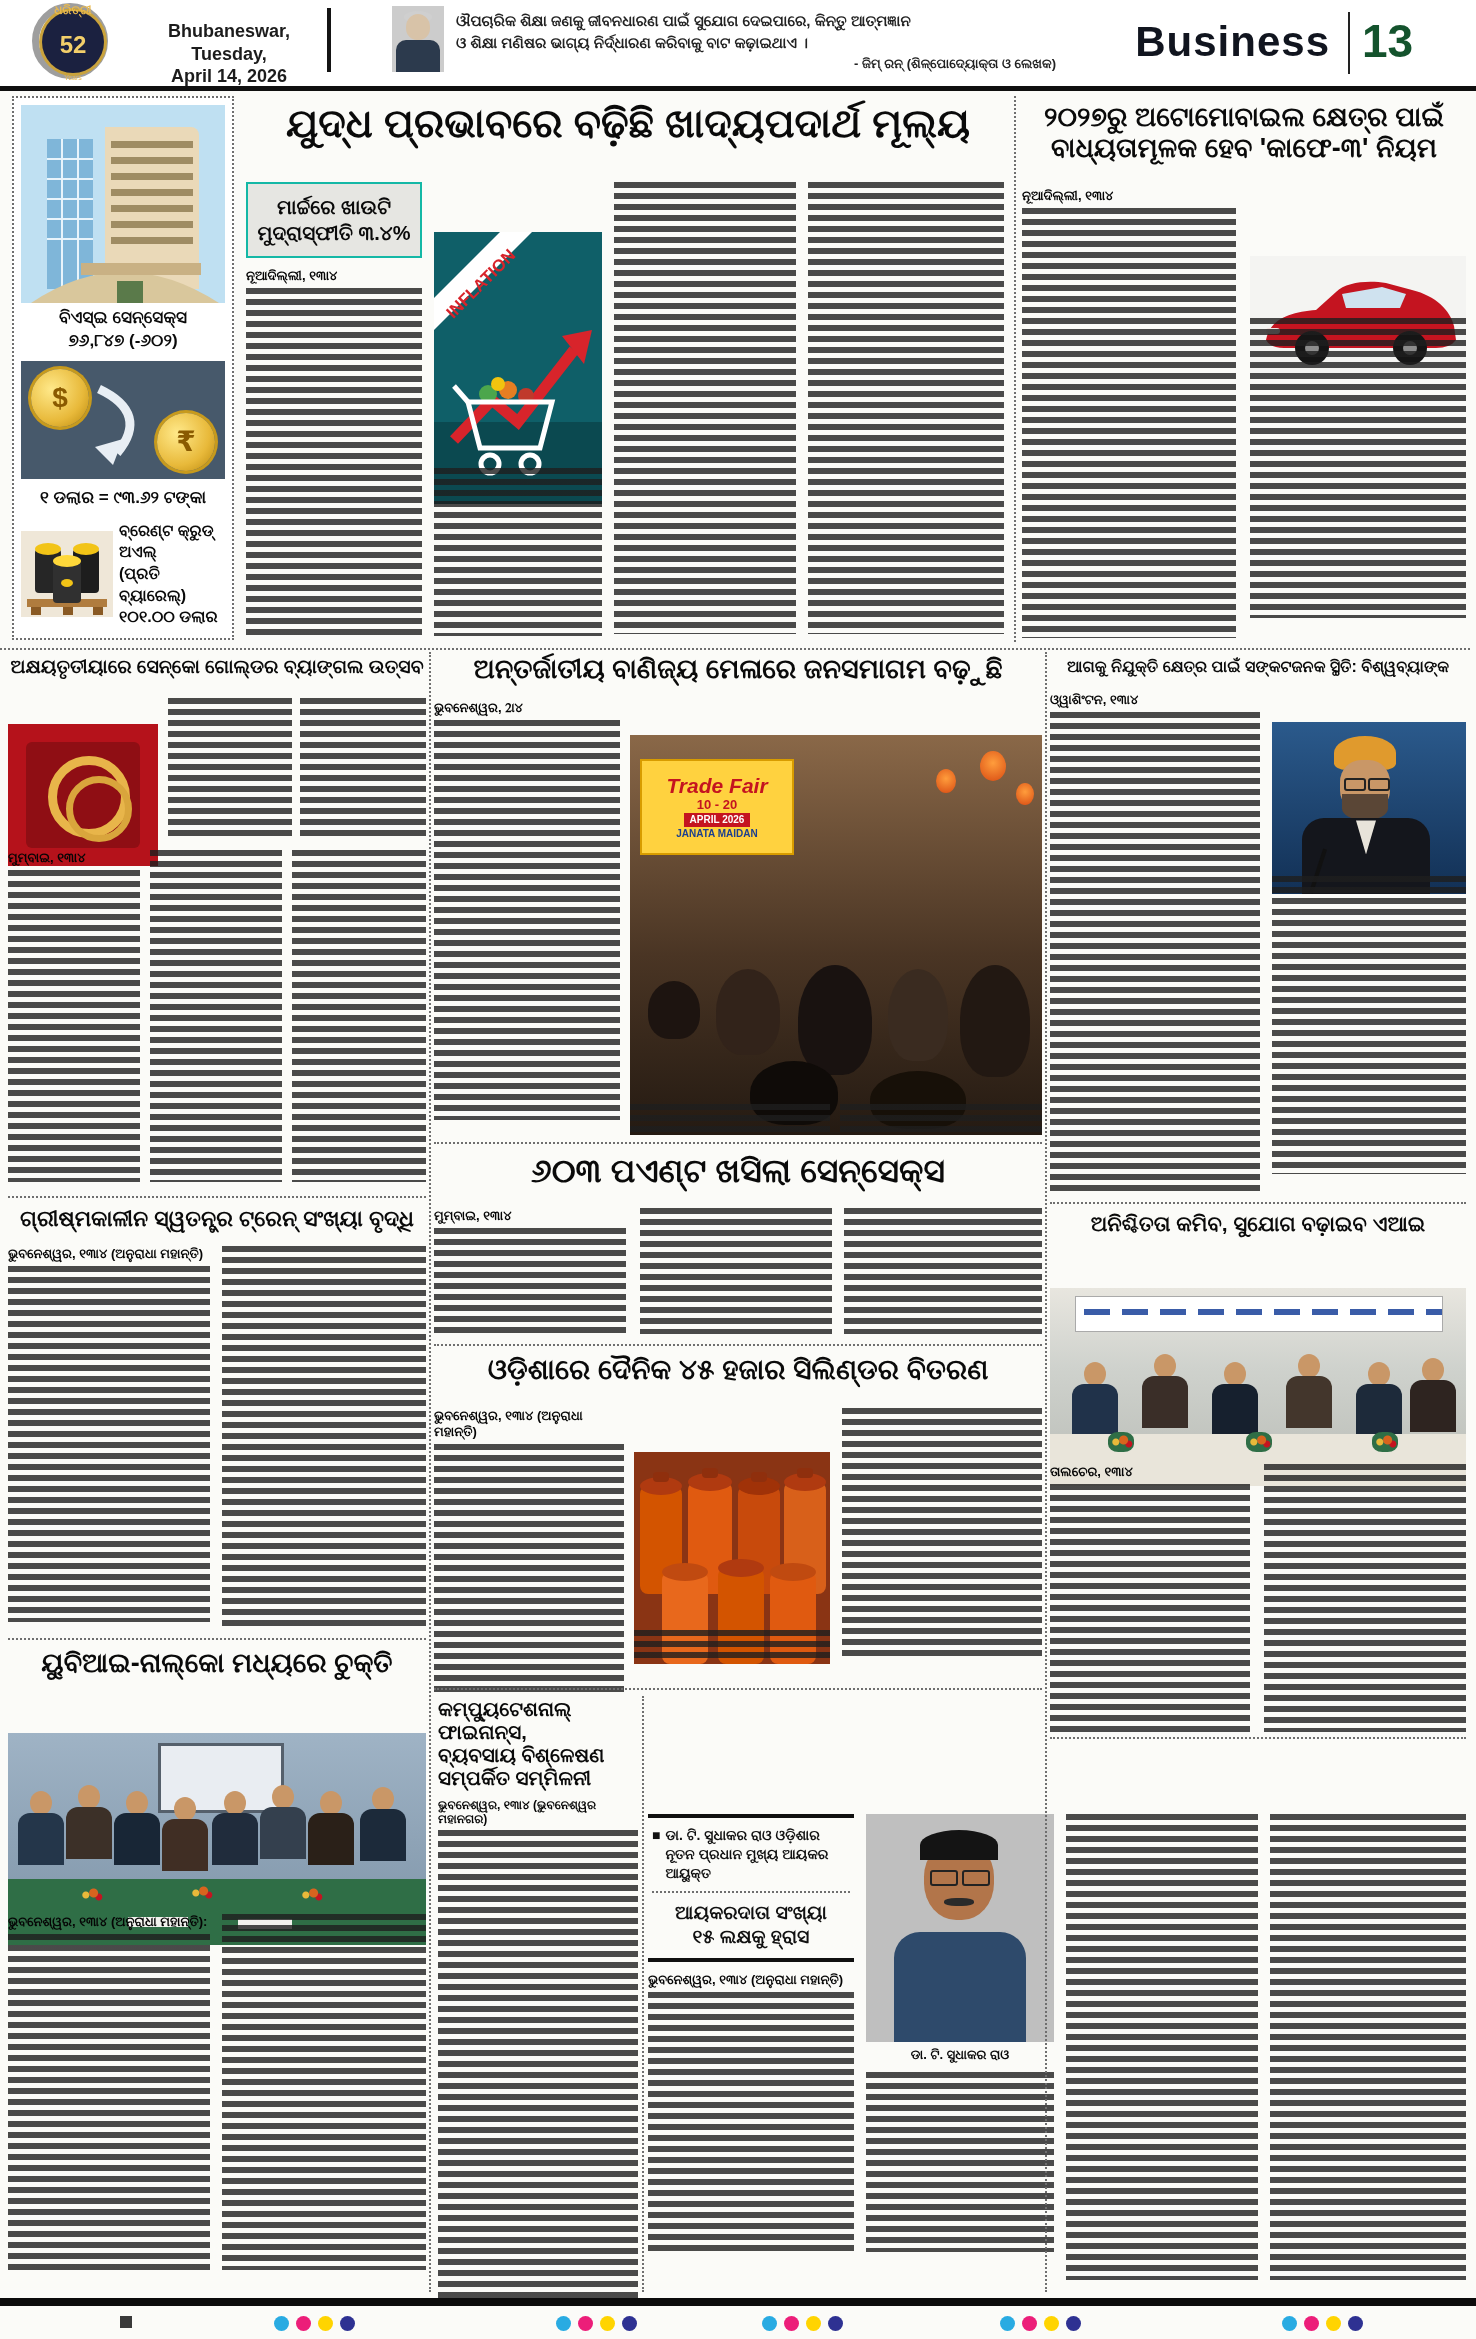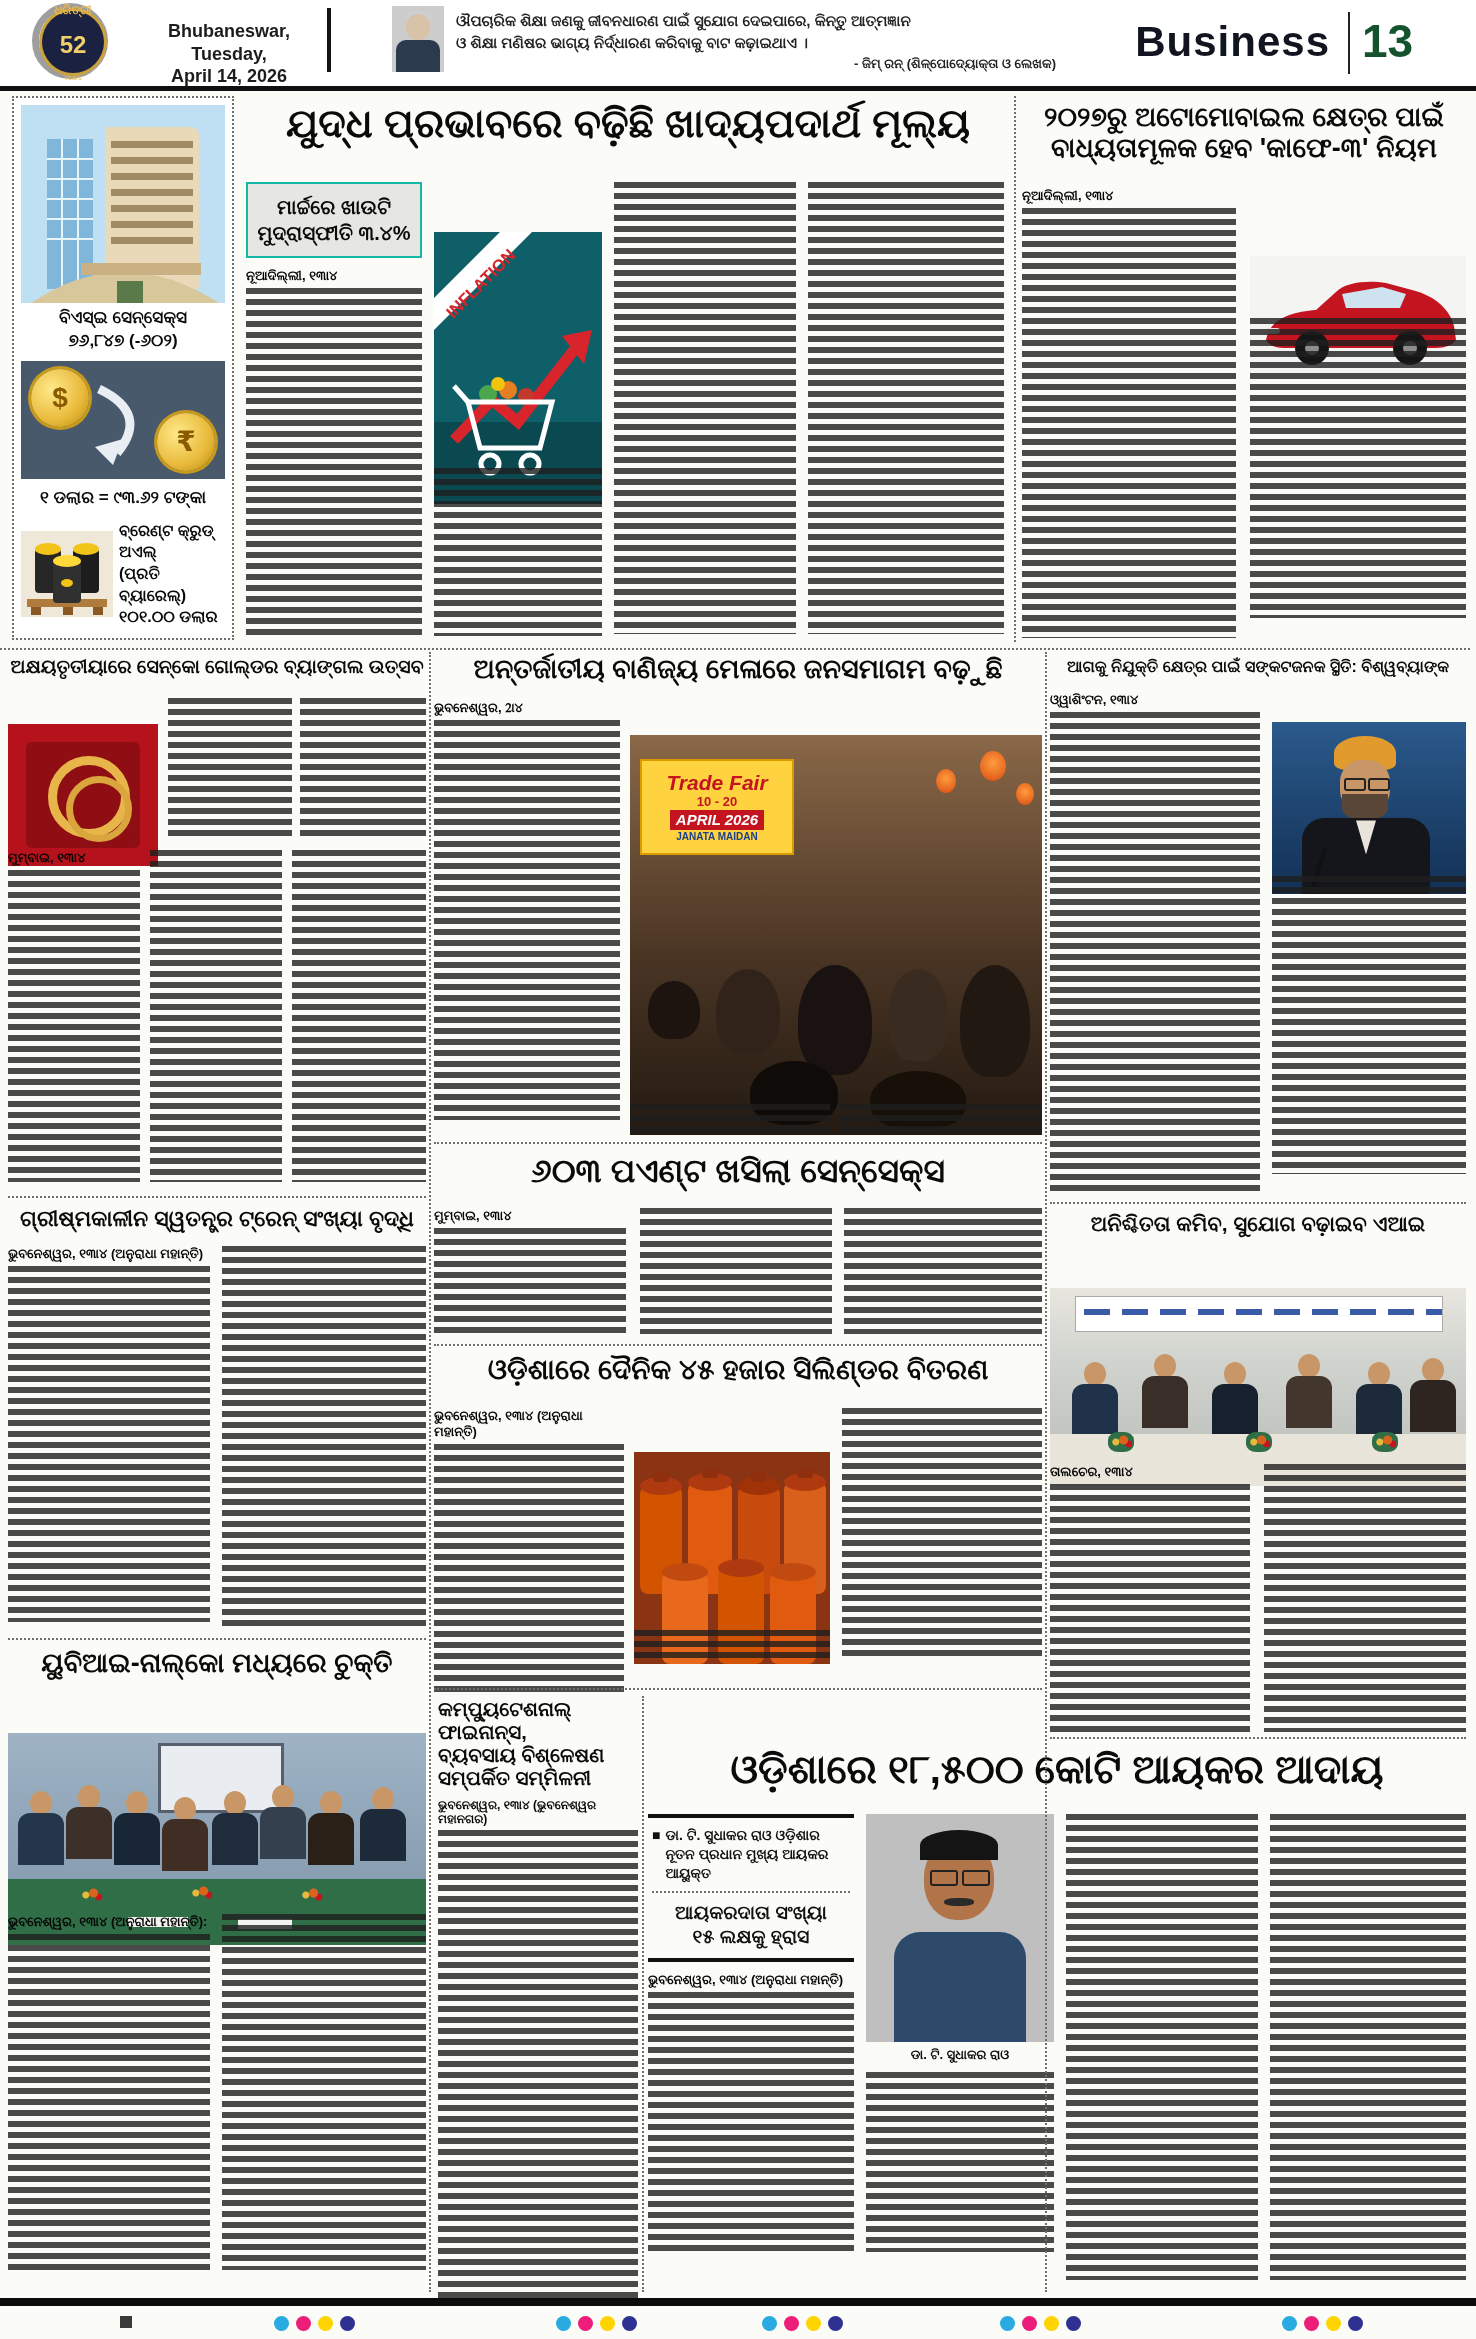--- a/index.html
+++ b/index.html
@@ -38,21 +38,21 @@
   #sidebar{position:absolute;left:12px;top:96px;width:222px;height:544px;border:2px dotted #6f6f6f;box-sizing:border-box;padding:7px;background:#fff;}
   .coin{position:absolute;width:58px;height:58px;border-radius:50%;background:radial-gradient(circle at 35% 35%,#ffe98a,#e8b93a 60%,#b8860b);
         display:flex;align-items:center;justify-content:center;font-size:28px;font-weight:bold;color:#8a5a00;box-shadow:0 0 0 3px #c79a1d;}
   
   .photo{position:relative;overflow:hidden;background:#ccc;}
   .crowd{background:linear-gradient(180deg,#8a6848 0%,#4a3524 55%,#241a12 100%);}
   .crowd .banner{position:absolute;left:10px;top:24px;width:150px;height:92px;background:#ffd23f;border:2px solid #d89c00;
                  display:flex;flex-direction:column;align-items:center;justify-content:center;gap:2px;}
   .crowd .banner .t1{color:#c41420;font-weight:bold;font-size:21px;font-style:italic;line-height:1;}
   .crowd .banner .t2{color:#c41420;font-weight:bold;font-size:13px;line-height:1;}
-  .crowd .banner .t3{background:#c41420;color:#fff;font-weight:bold;font-size:15px;padding:1px 6px;line-height:1.2;font-style:italic;}
+  .crowd .banner .t3{background:#c41420;color:#fff;font-weight:bold;font-size:10px;padding:1px 6px;line-height:1.2;}
   .crowd .banner .t4{color:#1b3f8f;font-weight:bold;font-size:10px;line-height:1;}
   .lantern{position:absolute;width:26px;height:30px;background:radial-gradient(circle at 50% 40%,#ff9d3c,#d84a12);border-radius:50%;}
   .head-blob{position:absolute;border-radius:50% 50% 40% 40%;}
   .panel-photo{background:linear-gradient(180deg,#e8e6df 0%,#cfd2cd 40%,#b9bcb6 100%);}
   .panel-photo .banner2{position:absolute;left:6%;top:8px;width:88%;height:34px;background:#fff;border:1px solid #aaa;
       background-image:repeating-linear-gradient(90deg,#3a5ca8 0 26px,transparent 26px 38px);background-size:100% 6px;background-position:8px 12px;background-repeat:no-repeat;}
   .figure{position:absolute;}
   .figure .fhead{width:22px;height:24px;background:#c99767;border-radius:50%;margin:0 auto;}
   .figure .fbody{width:46px;height:52px;border-radius:12px 12px 0 0;margin-top:-2px;}
   .table-strip{position:absolute;left:0;bottom:0;width:100%;}
@@ -451,21 +451,20 @@
       <div>କମ୍ପ୍ୟୁଟେଶନାଲ୍ ଫାଇନାନ୍ସ,</div>
       <div>ବ୍ୟବସାୟ ବିଶ୍ଳେଷଣ</div>
       <div>ସମ୍ପର୍କିତ ସମ୍ମିଳନୀ</div>
     </h3>
     <div class="dateline" style="font-size:12px;">ଭୁବନେଶ୍ୱର, ୧୩ା୪ (ଭୁବନେଶ୍ୱର ମହାନଗର)</div>
     <div class="sim" style="width:200px;height:470px;"></div>
   </section>
 
   <div class="dotted-h" style="left:1050px;top:1737px;width:416px;"></div>
   <section class="story" style="left:648px;top:1744px;width:818px;height:548px;">
-    <h1 class="headline" style="font-size:40px;margin:2px 0 12px;">ଓଡ଼ିଶାରେ ୧୮,୫୦୦ କୋଟି ଆୟକର ଆଦାୟ</h1>
     <div class="abs" style="left:0;top:70px;width:206px;">
       <div class="fact-box">
         <div class="b-row">
           <span>■</span>
           <span>ଡା. ଟି. ସୁଧାକର ରାଓ ଓଡ଼ିଶାର ନୂତନ ପ୍ରଧାନ ମୁଖ୍ୟ ଆୟକର ଆୟୁକ୍ତ</span>
         </div>
         <div class="sep"></div>
         <div class="fact-stat">
           <div>ଆୟକରଦାତା ସଂଖ୍ୟା</div>
           <div>୧୫ ଲକ୍ଷକୁ ହ୍ରାସ</div>

